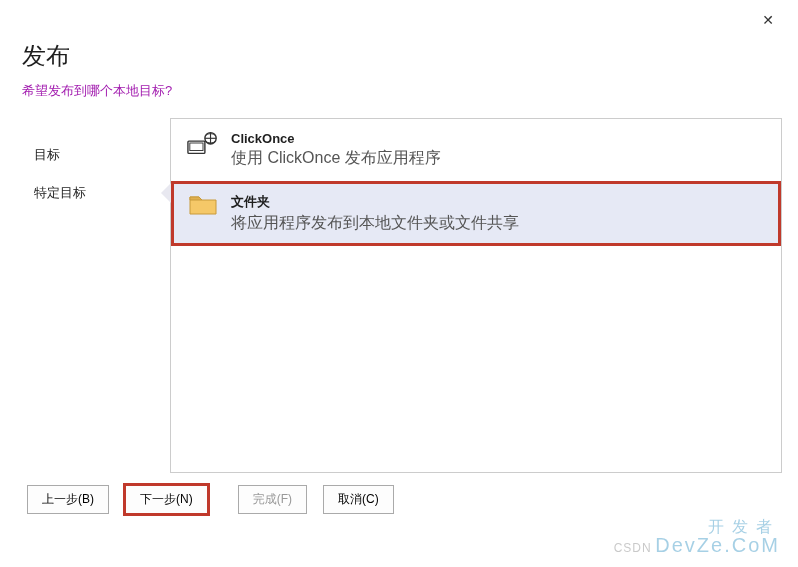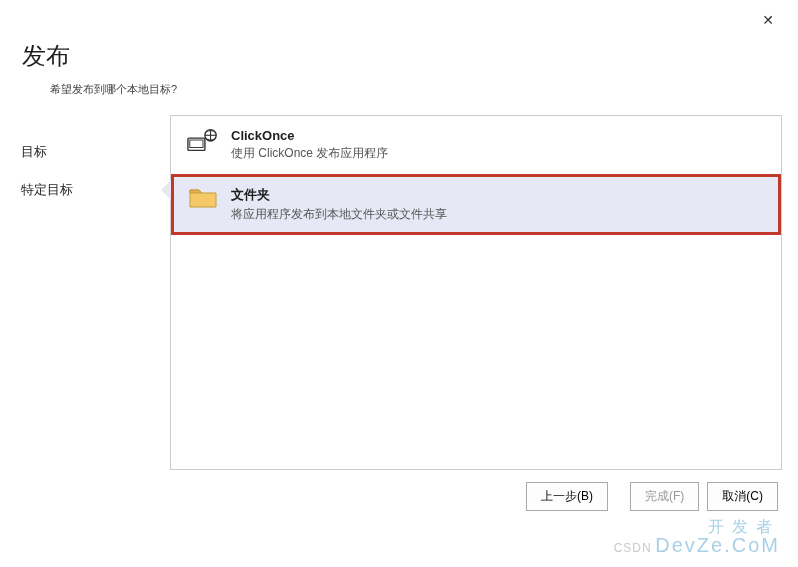--- a/index.html
+++ b/index.html
@@ -24,34 +24,33 @@
     }
     .header {
       padding: 40px 0 18px 22px;
     }
     .title {
       font-size: 24px;
       font-weight: 400;
       margin-bottom: 10px;
     }
     .subtitle {
-      font-size: 11px;
-      color: #404040;
-      margin-left: 28px;
+      font-size: 13px;
+      color: #a21caf;
     }
     .content-area {
       display: flex;
       height: 355px;
     }
     .sidebar {
       width: 170px;
       padding-top: 18px;
     }
     .sidebar-item {
-      padding: 10px 0 10px 21px;
+      padding: 10px 0 10px 34px;
       font-size: 13px;
       cursor: pointer;
       position: relative;
     }
     .sidebar-item.selected {
       background: #fff;
       font-weight: 400;
     }
     .sidebar-item.selected::after {
       content: "";
@@ -95,28 +94,27 @@
     }
     .option-text {
       flex: 1;
     }
     .option-title {
       font-weight: 600;
       font-size: 13px;
       margin-bottom: 2px;
     }
     .option-desc {
-      font-size: 12px;
+      font-size: 16px;
       color: #555;
     }
     .footer {
       display: flex;
-      justify-content: flex-end;
-      gap: 8px;
-      padding: 12px 20px;
+      gap: 16px;
+      padding: 12px 27px;
       align-items: center;
     }
     .btn {
       padding: 5px 14px;
       font-size: 12px;
       border: 1px solid #aaa;
       background: #fdfdfd;
       cursor: pointer;
       font-family: inherit;
     }
@@ -202,20 +200,21 @@
       <div class="option-text">
         <div class="option-title">文件夹</div>
         <div class="option-desc">将应用程序发布到本地文件夹或文件共享</div>
       </div>
     </div>
   </div>
 </div>
 
 <div class="footer">
   <button class="btn">上一步(B)</button>
+  <button class="btn btn-primary">下一步(N)</button>
   <button class="btn btn-muted">完成(F)</button>
   <button class="btn">取消(C)</button>
 </div>
 
 <div class="watermark">
   <div class="line1">开发者</div>
   <div><span class="csdn">CSDN</span> <span class="line2">DevZe.CoM</span></div>
 </div>
 
 </body></html>

